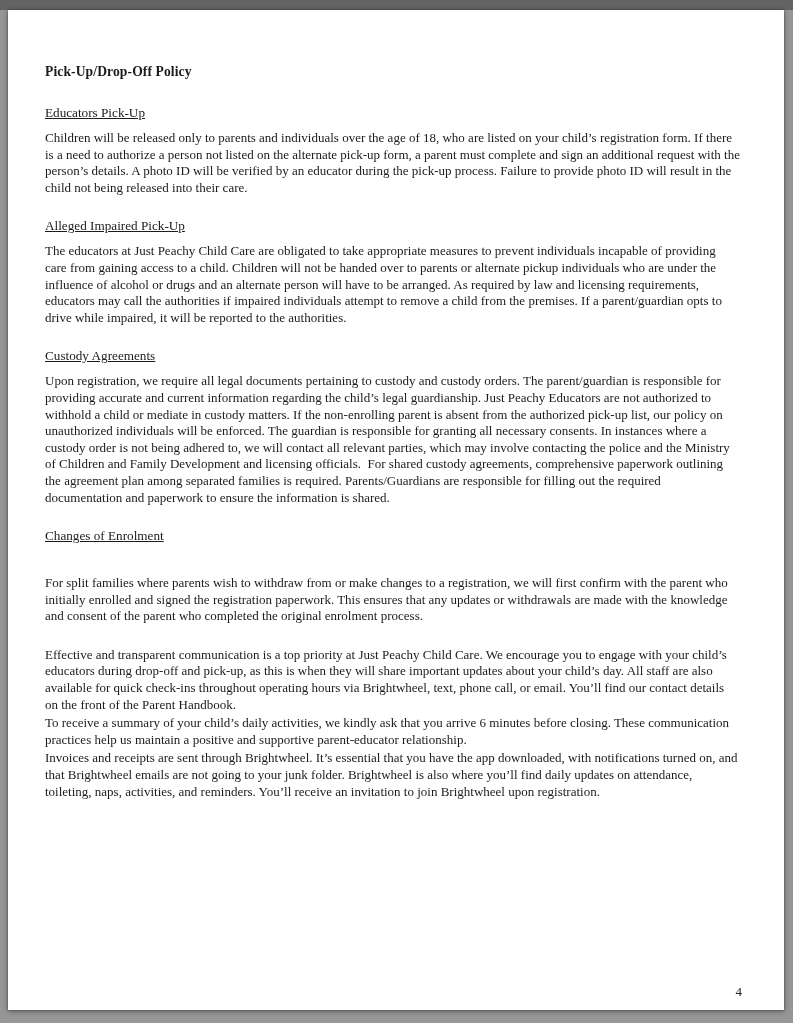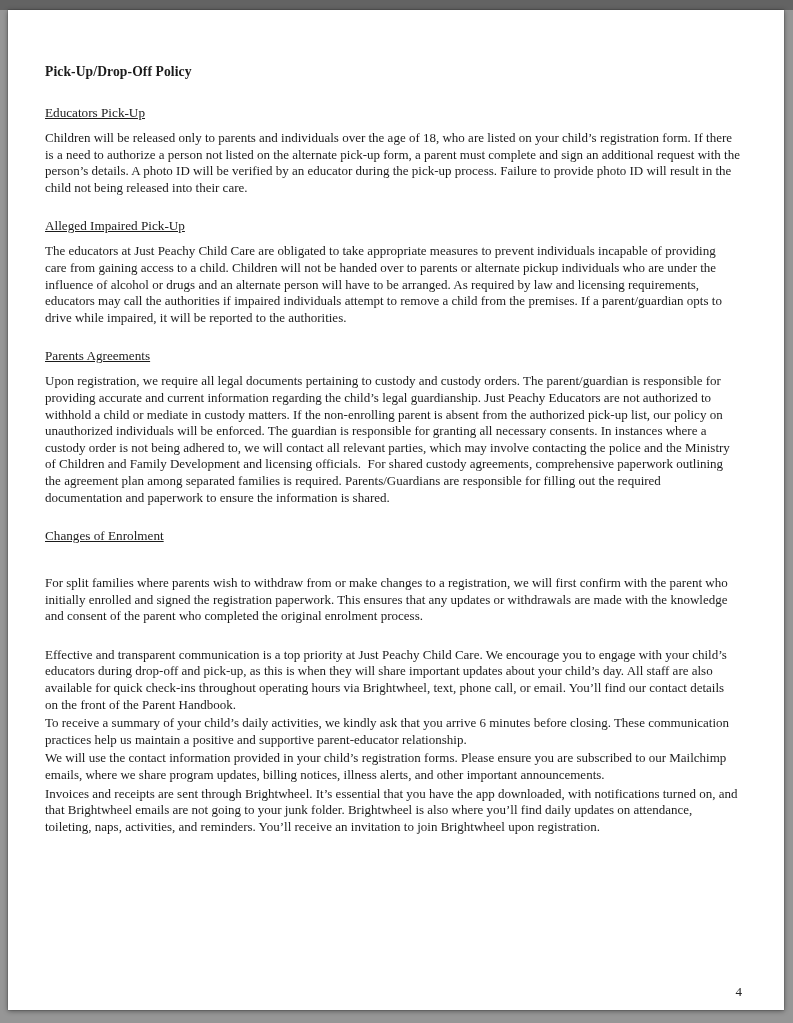--- a/index.html
+++ b/index.html
@@ -73,31 +73,30 @@
     <h2 class="section-heading">Educators Pick-Up</h2>
     <p class="body-para">Children will be released only to parents and individuals over the age of 18, who are listed on your child’s registration form. If there is a need to authorize a person not listed on the alternate pick-up form, a parent must complete and sign an additional request with the person’s details. A photo ID will be verified by an educator during the pick-up process. Failure to provide photo ID will result in the child not being released into their care.</p>
   </div>
 
   <div class="section">
     <h2 class="section-heading">Alleged Impaired Pick-Up</h2>
     <p class="body-para">The educators at Just Peachy Child Care are obligated to take appropriate measures to prevent individuals incapable of providing care from gaining access to a child. Children will not be handed over to parents or alternate pickup individuals who are under the influence of alcohol or drugs and an alternate person will have to be arranged. As required by law and licensing requirements, educators may call the authorities if impaired individuals attempt to remove a child from the premises. If a parent/guardian opts to drive while impaired, it will be reported to the authorities.</p>
   </div>
 
   <div class="section">
-    <h2 class="section-heading">Parents Agreements</h2>
+    <h2 class="section-heading">Custody Agreements</h2>
     <p class="body-para">Upon registration, we require all legal documents pertaining to custody and custody orders. The parent/guardian is responsible for providing accurate and current information regarding the child’s legal guardianship. Just Peachy Educators are not authorized to withhold a child or mediate in custody matters. If the non-enrolling parent is absent from the authorized pick-up list, our policy on unauthorized individuals will be enforced. The guardian is responsible for granting all necessary consents. In instances where a custody order is not being adhered to, we will contact all relevant parties, which may involve contacting the police and the Ministry of Children and Family Development and licensing officials.  For shared custody agreements, comprehensive paperwork outlining the agreement plan among separated families is required. Parents/Guardians are responsible for filling out the required documentation and paperwork to ensure the information is shared.</p>
   </div>
 
   <div class="section gap-after-heading">
     <h2 class="section-heading">Changes of Enrolment</h2>
     <p class="body-para">For split families where parents wish to withdraw from or make changes to a registration, we will first confirm with the parent who initially enrolled and signed the registration paperwork. This ensures that any updates or withdrawals are made with the knowledge and consent of the parent who completed the original enrolment process.</p>
   </div>
 
   <div class="section section-communication">
     <p class="body-para">Effective and transparent communication is a top priority at Just Peachy Child Care. We encourage you to engage with your child’s educators during drop-off and pick-up, as this is when they will share important updates about your child’s day. All staff are also available for quick check-ins throughout operating hours via Brightwheel, text, phone call, or email. You’ll find our contact details on the front of the Parent Handbook.</p>
     <p class="body-para">To receive a summary of your child’s daily activities, we kindly ask that you arrive 6 minutes before closing. These communication practices help us maintain a positive and supportive parent-educator relationship.</p>
-    <p class="body-para">We will use the contact information provided in your child’s registration forms. Please ensure you are subscribed to our Mailchimp emails, where we share program updates, billing notices, illness alerts, and other important announcements.</p>
     <p class="body-para">Invoices and receipts are sent through Brightwheel. It’s essential that you have the app downloaded, with notifications turned on, and that Brightwheel emails are not going to your junk folder. Brightwheel is also where you’ll find daily updates on attendance, toileting, naps, activities, and reminders. You’ll receive an invitation to join Brightwheel upon registration.</p>
   </div>
 
   <div class="page-number">4</div>
 
 </div>
 
 </body></html>

